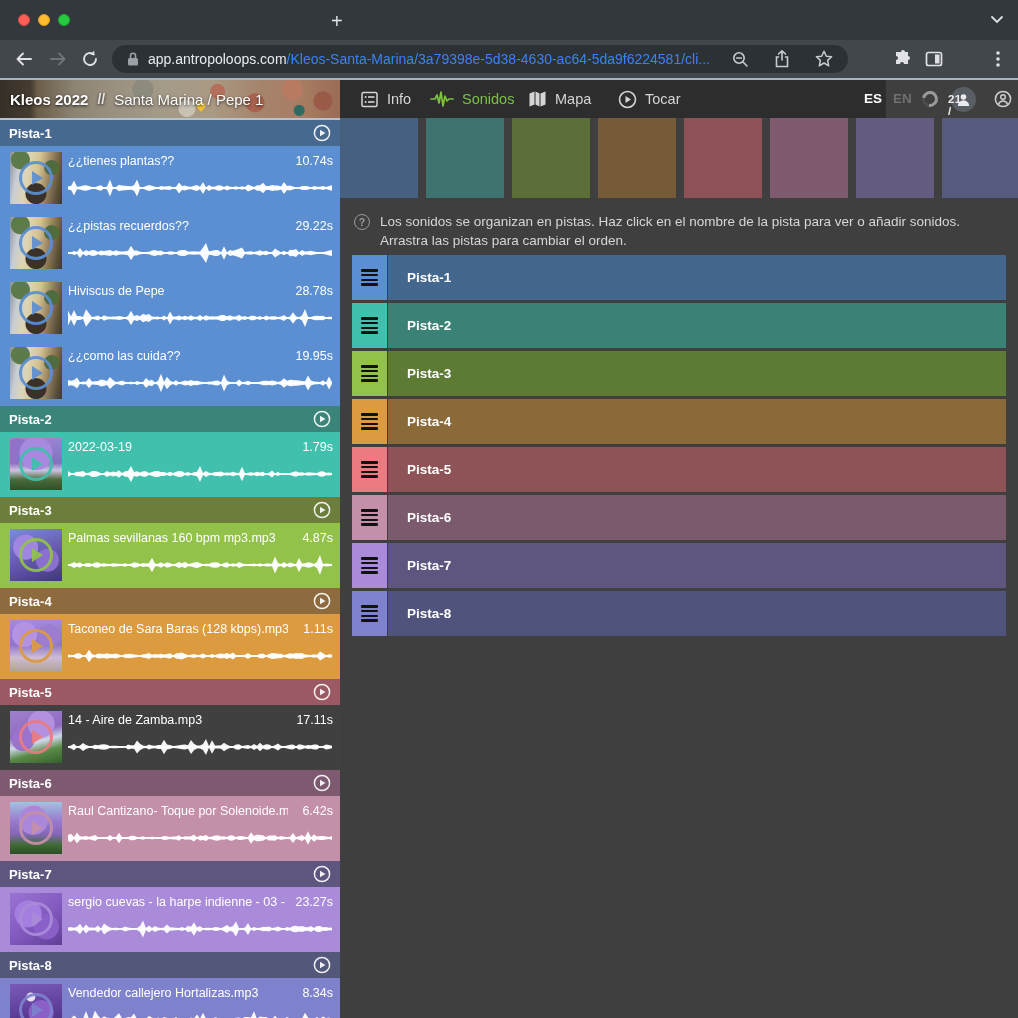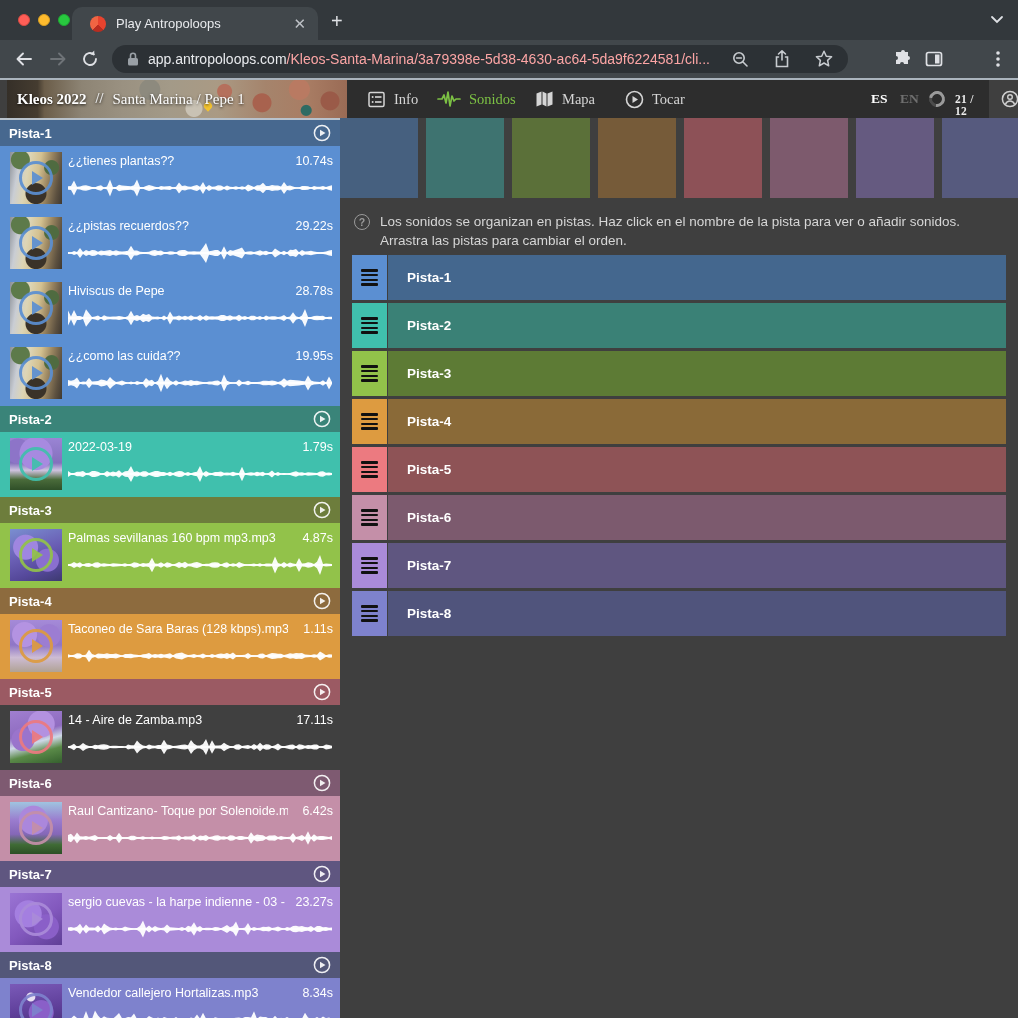--- a/index.html
+++ b/index.html
@@ -21,30 +21,30 @@
   #tab-close { color:#bdc1c6; font-size:15px; margin-right:12px; cursor:default; }
   #newtab { position:absolute; left:331px; top:12px; color:#dfe1e5; font-size:20px; line-height:18px; }
   #tab-chevron { position:absolute; right:14px; top:15px; }
 
   #toolbar { position:absolute; left:0; top:40px; width:1018px; height:38px; background:#41474b; }
   .tbicon { position:absolute; top:50%; transform:translateY(-50%); }
   #omnibox { position:absolute; left:112px; top:5px; width:736px; height:28px; background:#2c3135;
     border-radius:14px; display:flex; align-items:center; }
   #url-text { font-size:14px; margin-left:8px; white-space:nowrap; overflow:hidden; flex:1; }
   #url-host { color:#e8eaed; font-weight:400; }
-  #url-path { color:#fca5a5; }
+  #url-path { color:#3b82f6; }
   #chrome-sep { position:absolute; left:0; top:78px; width:1018px; height:2px; background:#aab4bd; }
   #record-btn { position:absolute; left:858px; top:49px; width:20px; height:20px; border-radius:50%;
     border:2px solid #a73328; display:flex; align-items:center; justify-content:center; }
   #record-btn i { width:12px; height:12px; border-radius:50%; background:#e33b2e; }
   #avatar-btn { position:absolute; left:951px; top:47px; width:25px; height:25px; border-radius:50%;
     background:#585e63; display:flex; align-items:center; justify-content:center; }
 
   
-  #app-header { position:absolute; left:7px; top:80px; width:982px; height:38px; background:#2d2d2d;font-family:Liberation Serif, serif; }
+  #app-header { position:absolute; left:0; top:80px; width:886px; height:38px; background:#2d2d2d; }
   #header-photo { position:absolute; left:0; top:0; width:340px; height:38px; overflow:hidden;
     background:
       radial-gradient(circle at 88% 80%, #2d6b63 0 5px, transparent 6px),
       radial-gradient(circle at 64% 30%, #b5705c 0 7px, transparent 8px),
       radial-gradient(circle at 75% 60%, #a8624e 0 9px, transparent 10px),
       radial-gradient(circle at 86% 25%, #b97a62 0 10px, transparent 11px),
       radial-gradient(circle at 95% 55%, #9a5a48 0 9px, transparent 10px),
       radial-gradient(circle at 55% 75%, #c9c2b4 0 8px, transparent 9px),
       radial-gradient(circle at 42% 25%, #8d8a7e 0 10px, transparent 11px),
       linear-gradient(90deg, #352f28 0%, #453c30 9%, #6b5d49 11%, #8d8474 22%, #9a9181 34%,
@@ -138,25 +138,20 @@
   svg { display:block; }
   .play-ring { flex:0 0 auto; }
 </style>
 </head>
 <body>
 
 <div id="tabstrip">
   <div id="tl-close" class="traffic"></div>
   <div id="tl-min" class="traffic"></div>
   <div id="tl-zoom" class="traffic"></div>
-  <div id="tab">
-    <div id="tab-favicon"></div>
-    <div id="tab-title">Play Antropoloops</div>
-    <div id="tab-close">✕</div>
-  </div>
   <div id="newtab">+</div>
   <svg id="tab-chevron" width="14" height="10" viewBox="0 0 14 10">
     <path d="M2 2 L7 7 L12 2" stroke="#dfe1e5" stroke-width="1.8" fill="none" stroke-linecap="round"></path>
   </svg>
 </div>
 
 <div id="toolbar">
   <svg class="tbicon" style="left:14px" width="20" height="20" viewBox="0 0 20 20">
     <path d="M17 10 H4 M9 4.5 L3.5 10 L9 15.5" stroke="#dfe1e5" stroke-width="1.9" fill="none" stroke-linecap="round" stroke-linejoin="round"></path>
   </svg>

